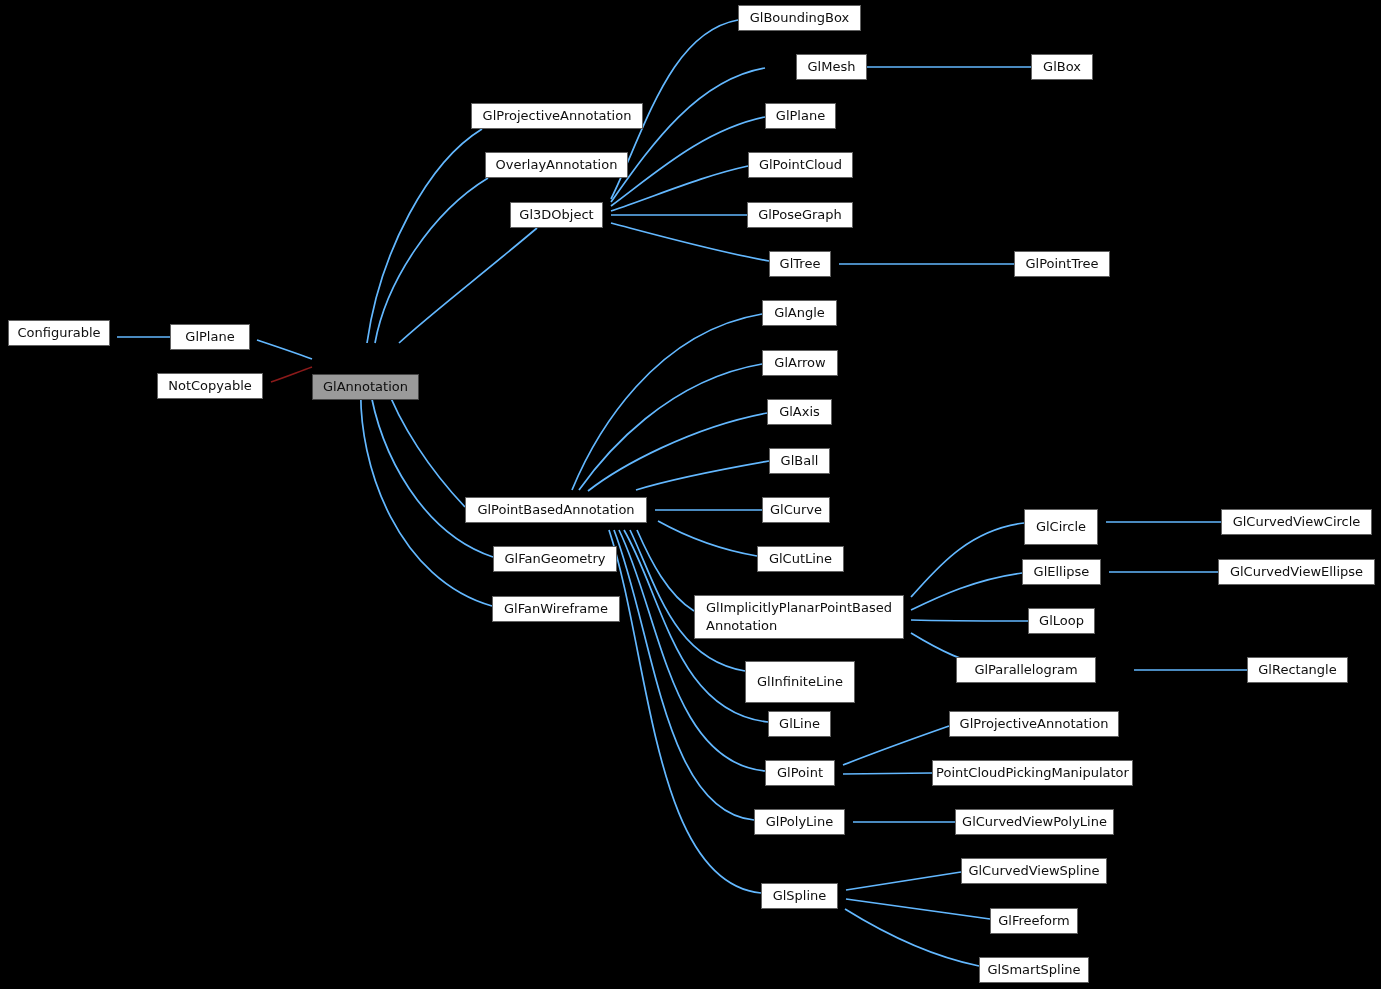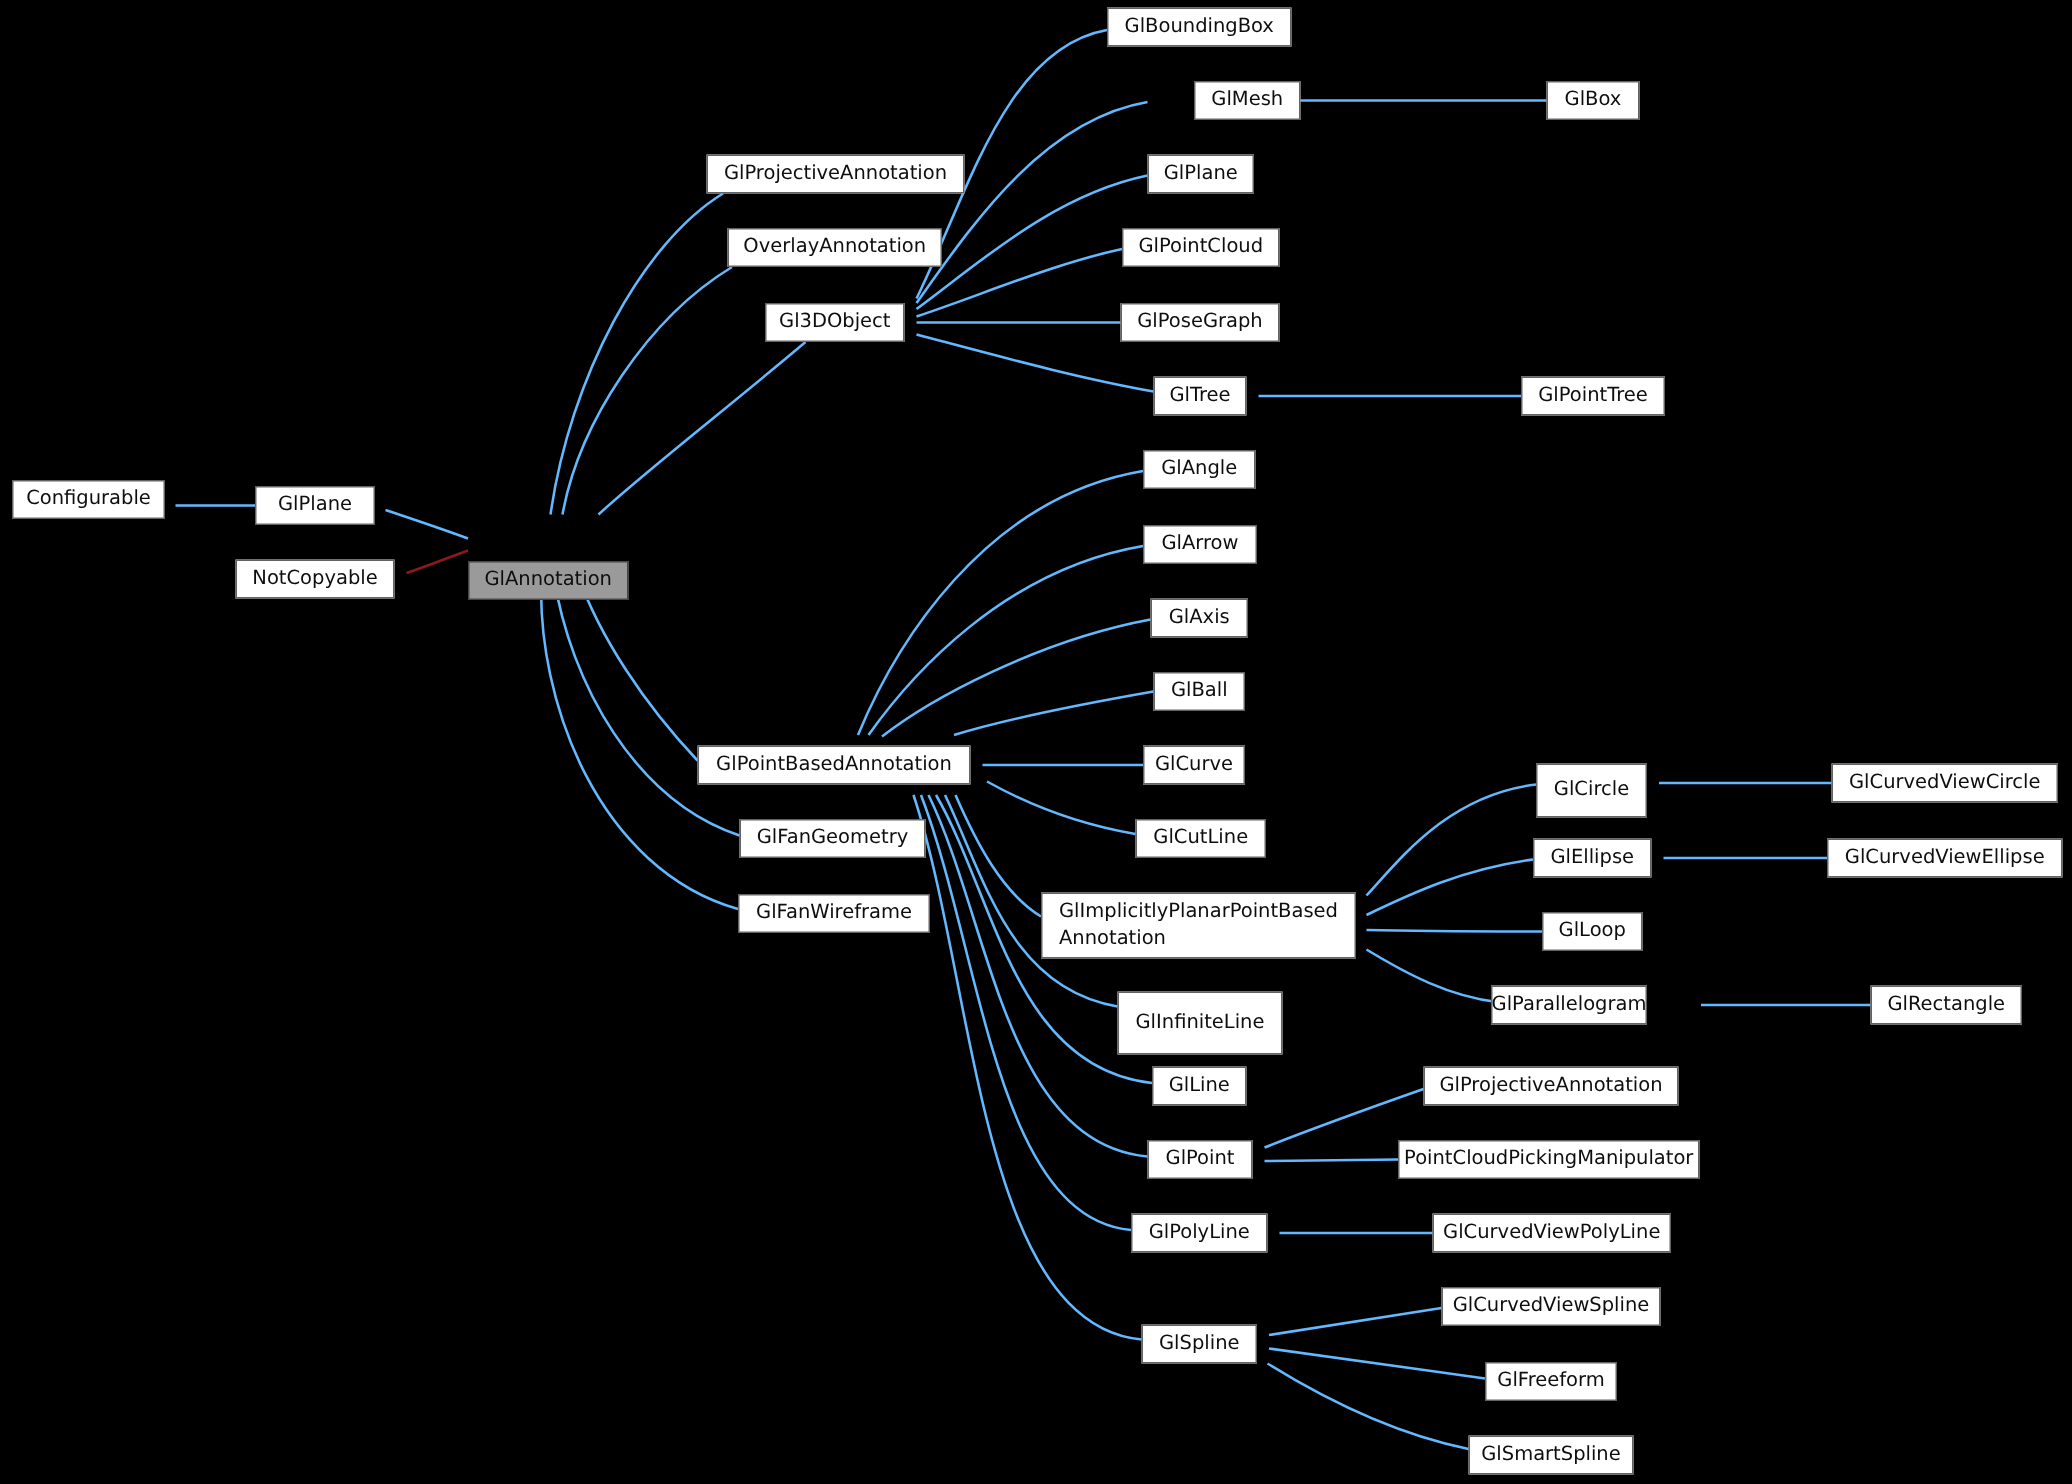--- a/index.html
+++ b/index.html
@@ -112,21 +112,21 @@
   <div class="node" style="left:754px;top:809px;width:91px;height:26px"><span>GlPolyLine</span></div>
   <div class="node" style="left:761px;top:883px;width:77px;height:26px"><span>GlSpline</span></div>
 
   <div class="node" style="left:1031px;top:54px;width:62px;height:26px"><span>GlBox</span></div>
   <div class="node" style="left:1014px;top:251px;width:96px;height:26px"><span>GlPointTree</span></div>
   <div class="node" style="left:1024px;top:509px;width:74px;height:36px"><span>GlCircle</span></div>
   <div class="node" style="left:1221px;top:509px;width:151px;height:26px"><span>GlCurvedViewCircle</span></div>
   <div class="node" style="left:1022px;top:559px;width:79px;height:26px"><span>GlEllipse</span></div>
   <div class="node" style="left:1218px;top:559px;width:157px;height:26px"><span>GlCurvedViewEllipse</span></div>
   <div class="node" style="left:1028px;top:608px;width:67px;height:26px"><span>GlLoop</span></div>
-  <div class="node" style="left:994px;top:657px;width:104px;height:26px"><span>GlParallelogram</span></div>
+  <div class="node" style="left:956px;top:657px;width:140px;height:26px"><span>GlParallelogram</span></div>
   <div class="node" style="left:1247px;top:657px;width:101px;height:26px"><span>GlRectangle</span></div>
   <div class="node" style="left:949px;top:711px;width:170px;height:26px"><span>GlProjectiveAnnotation</span></div>
   <div class="node" style="left:932px;top:760px;width:201px;height:26px"><span>PointCloudPickingManipulator</span></div>
   <div class="node" style="left:955px;top:809px;width:159px;height:26px"><span>GlCurvedViewPolyLine</span></div>
   <div class="node" style="left:961px;top:858px;width:146px;height:26px"><span>GlCurvedViewSpline</span></div>
   <div class="node" style="left:990px;top:908px;width:88px;height:26px"><span>GlFreeform</span></div>
   <div class="node" style="left:979px;top:957px;width:110px;height:26px"><span>GlSmartSpline</span></div>
 
 </div>
 

